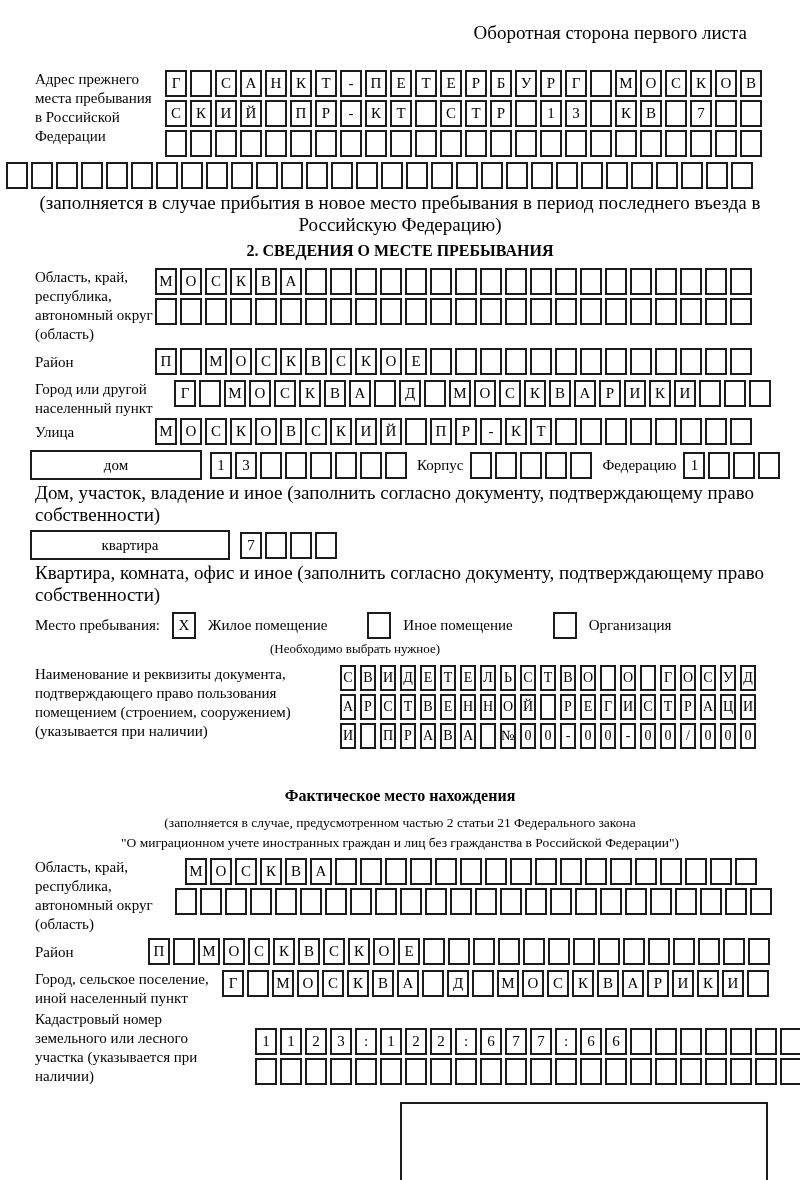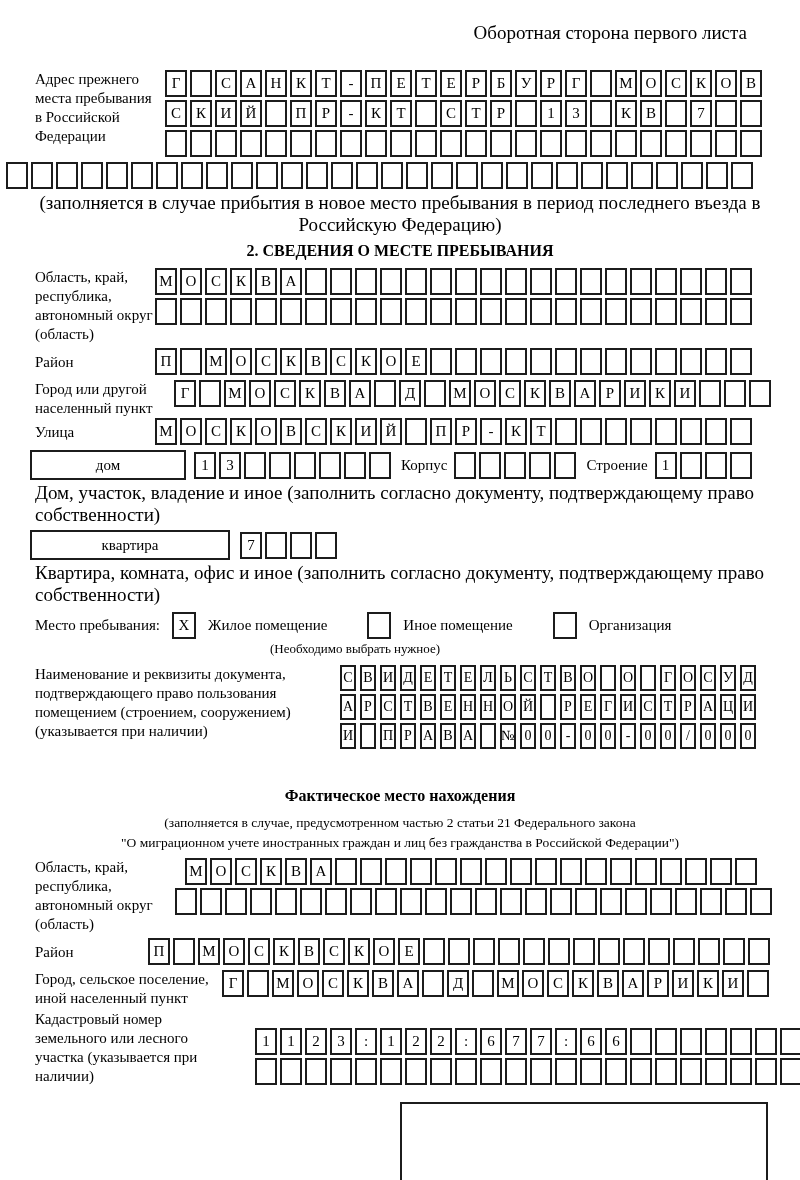--- a/index.html
+++ b/index.html
@@ -312,40 +312,40 @@
         <div class="cell"></div>
         <div class="cell"></div>
         <div class="cell"></div>
         <div class="cell"></div>
         <div class="cell"></div>
         <div class="cell"></div>
       </div>
   </div>
 
   <div class="frow mb2" style="margin-left:-5px;align-items:center;">
-    <div class="wide-box" style="width:156px;">дом</div>
+    <div class="wide-box" style="width:172px;">дом</div>
     <div class="cellrow" style="margin:0 0 0 8px;">
         <div class="cell">1</div>
         <div class="cell">3</div>
         <div class="cell"></div>
         <div class="cell"></div>
         <div class="cell"></div>
         <div class="cell"></div>
         <div class="cell"></div>
         <div class="cell"></div>
       </div>
     <div class="inline-lbl">Корпус</div>
     <div class="cellrow" style="margin:0;">
         <div class="cell"></div>
         <div class="cell"></div>
         <div class="cell"></div>
         <div class="cell"></div>
         <div class="cell"></div>
       </div>
-    <div class="inline-lbl">Строение</div>
+    <div class="inline-lbl">Федерацию</div>
     <div class="cellrow" style="margin:0;">
         <div class="cell">1</div>
         <div class="cell"></div>
         <div class="cell"></div>
         <div class="cell"></div>
       </div>
   </div>
   <div class="note" style="text-align:left;">Дом, участок, владение и иное (заполнить согласно документу, подтверждающему право собственности)</div>
 
   <div class="frow mb2" style="margin-left:-5px;align-items:center;">

